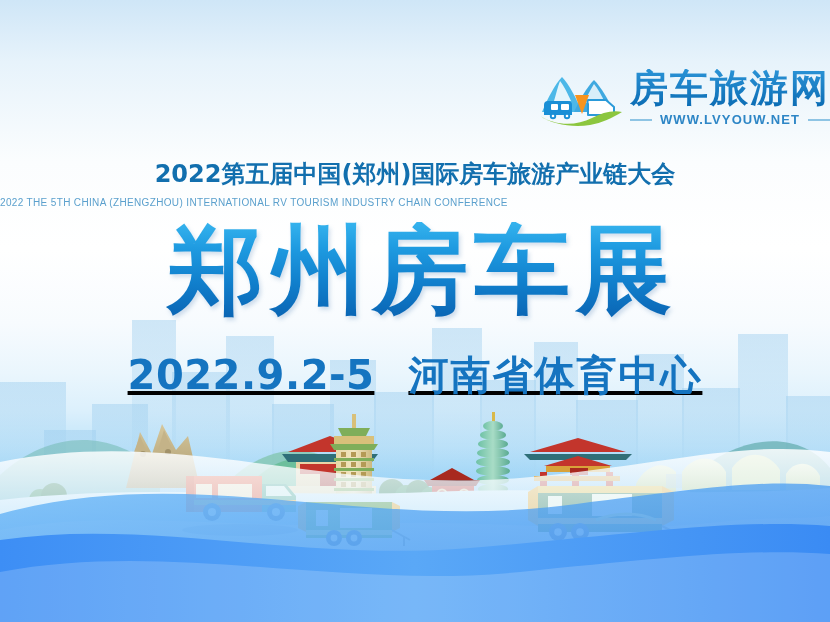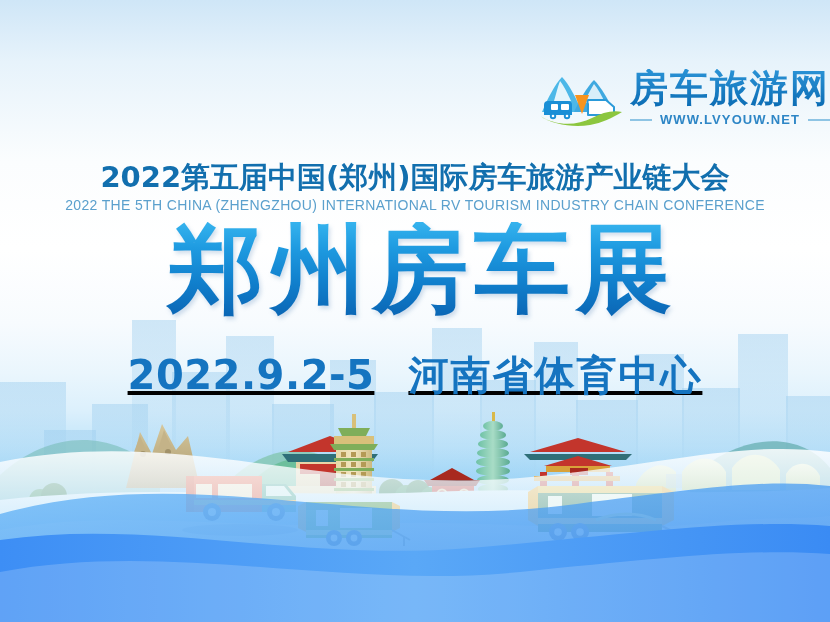--- a/index.html
+++ b/index.html
@@ -46,36 +46,36 @@
     -webkit-background-clip:text; background-clip:text; color:transparent;
     text-shadow:none;
   }
   .logo-url-row{ display:flex; align-items:center; gap:8px; margin-top:5px; }
   .logo-url{ font-size:13px; font-weight:bold; letter-spacing:1.1px; color:#2e86c6; }
   .url-dash{ width:22px; height:2px; background:#8ec4e4; }
 
   
   .title-cn{
     position:absolute; top:160px; left:0; right:0; text-align:center;
-    font-size:29px; font-weight:bold; letter-spacing:0px; line-height:1.2;
+    font-size:24px; font-weight:bold; letter-spacing:0px; line-height:1.2;
     color:#126fae;
     font-family:"DejaVu Sans","Liberation Sans",sans-serif;
     white-space:nowrap;
   }
   .title-en{
-    position:absolute; top:197px; left:0; right:0; text-align:center;
-    font-size:14px; letter-spacing:.35px; color:#5ba0cd;
+    position:absolute; top:197px; left:0; right:0; 
+    font-size:10px; letter-spacing:.35px; color:#5ba0cd;
     white-space:nowrap;
   }
 
   
   .hero{
     position:absolute; top:222px; left:0; right:0; text-align:center;
     font-size:96px; font-weight:bold; line-height:1; letter-spacing:6px;
-    font-family:Liberation Serif, serif;
+    font-family:Liberation Sans, sans-serif;
     background:linear-gradient(180deg,#35b3ee 0%,#1e9ae0 28%,#1180cd 62%,#0a65b4 100%);
     -webkit-background-clip:text; background-clip:text; color:transparent;
     white-space:nowrap;
     filter:drop-shadow(2px 3px 2px rgba(10,80,150,.18));
     margin-left:16px;
   }
 
   
   .meta{
     position:absolute; top:348px; left:0; right:0;

